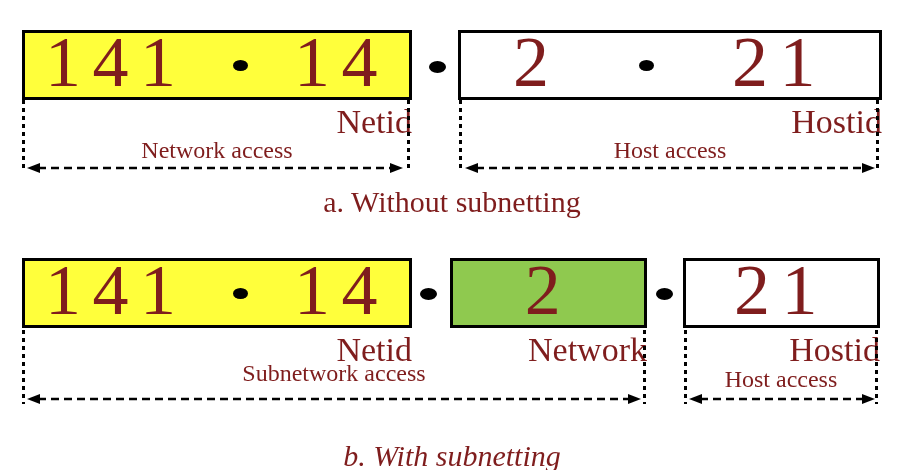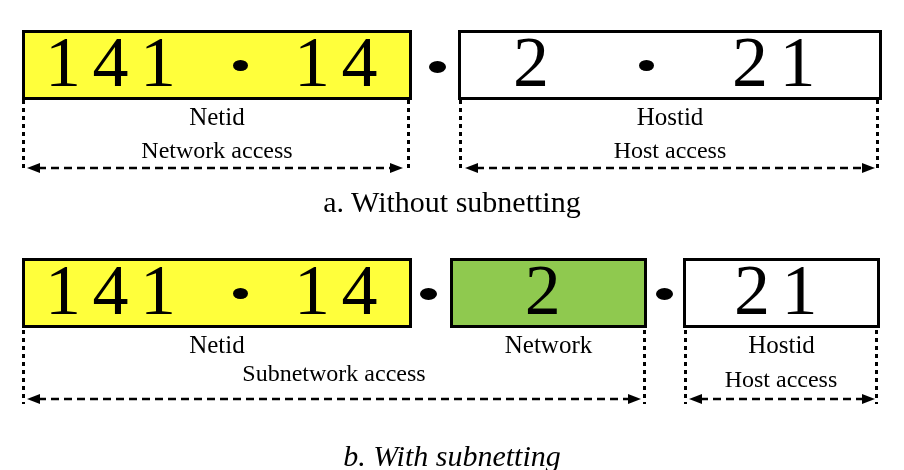--- a/index.html
+++ b/index.html
@@ -2,21 +2,21 @@
 <html><head>
 <meta charset="utf-8">
 <style>
   html, body { margin: 0; padding: 0; background: #fff; }
   .stage {
     position: relative;
     width: 904px;
     height: 470px;
     background: #ffffff;
     font-family: "Liberation Serif", "DejaVu Serif", serif;
-    color: #000000;
+    color: #7f1d1d;
     overflow: hidden;
   }
   .obox {
     position: absolute;
     box-sizing: border-box;
     border: 3px solid #000;
     display: flex;
     align-items: center;
   }
   .obox.triple { justify-content: space-between; }
@@ -35,22 +35,22 @@
     flex: 0 0 auto;
   }
   .sep {
     position: absolute;
     width: 17px; height: 12px;
     background: #000;
     border-radius: 50%;
   }
   .boxlabel {
     position: absolute;
-    text-align: center;
-    font-size: 25px;
+    text-align: right;
+    font-size: 34px;
     line-height: 1.1;
     white-space: nowrap;
   }
   .access {
     position: absolute;
     text-align: center;
     font-size: 24px;
     line-height: 1.1;
     white-space: nowrap;
   }

